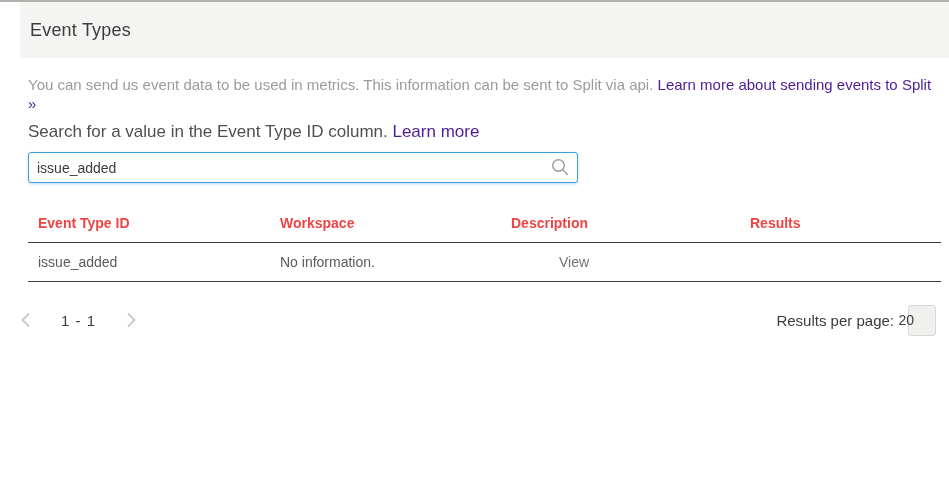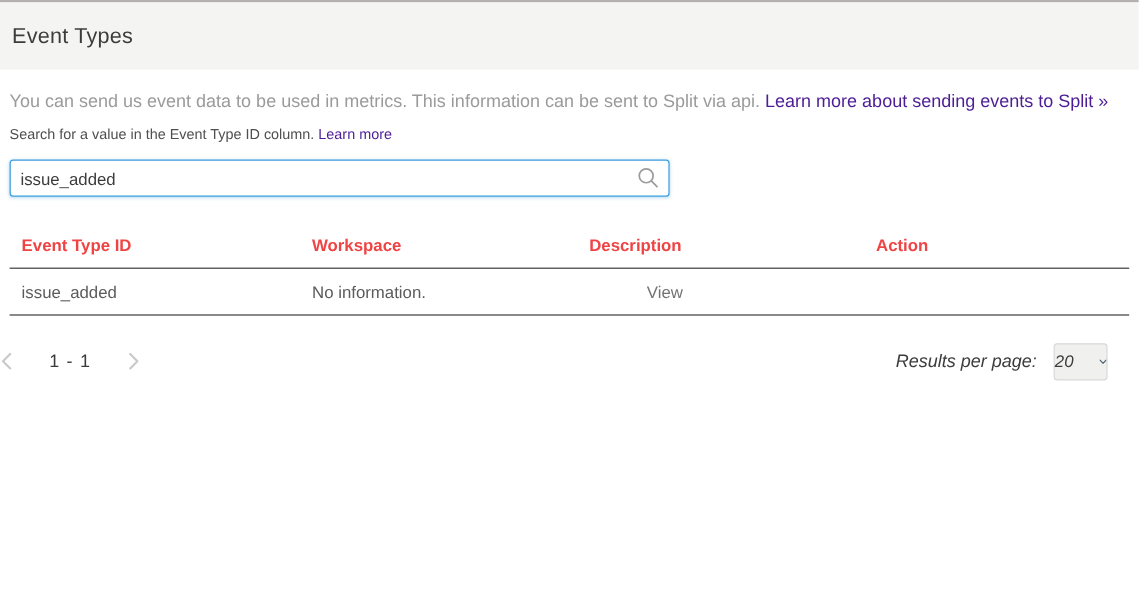--- a/index.html
+++ b/index.html
@@ -2,21 +2,21 @@
 <html><head>
 <meta charset="utf-8">
 <style>
   * { margin: 0; padding: 0; box-sizing: border-box; }
   html, body {
     width: 949px; height: 496px;
     background: #ffffff;
     font-family: "Liberation Sans", "DejaVu Sans", sans-serif;
     overflow: hidden;
   }
-  .page { width: 949px; height: 496px; border-top: 2px solid #b2b0ad; }
+  .page { width: 949px; height: 496px; border-top: 2px solid #b2b0ad; padding-left: 20px; }
 
   
   .page-header {
     height: 56px;
     background: #f4f4f2;
     display: flex;
     align-items: center;
     padding-left: 10px;
   }
   .page-title {
@@ -28,21 +28,21 @@
 
   
   .intro {
     margin: 17px 8px 0 8px;
     font-size: 15px;
     color: #9b9b9b;
     line-height: 19px;
   }
   .search-hint {
     margin: 9px 8px 0 8px;
-    font-size: 12px;
+    font-size: 17px;
     color: #4f4f4f;
     line-height: 19px;
   }
   a.link {
     color: #4c1d95;
     text-decoration: none;
     cursor: pointer;
   }
 
   
@@ -99,35 +99,34 @@
   }
   .page-chevron {
     width: 11px; height: 16px;
     cursor: pointer;
     display: block;
   }
   .page-range { font-size: 15px; color: #3c3c3c; letter-spacing: 1px; }
 
   .rpp {
     position: absolute;
-    right: 26px; top: 0; bottom: 0;
+    right: 13px; top: 0; bottom: 0;
     display: flex;
     align-items: center;
     gap: 14px;
-    font-style: italic;
   }
   .rpp-label { font-size: 15px; color: #3c3c3c; }
   .rpp-select {
-    width: 45px; height: 31px;
+    width: 28px; height: 31px;
     background: #f0f0ee;
     border: 1px solid #d8d8d6;
     border-radius: 3px;
     display: flex;
     align-items: center;
-    justify-content: flex-start;
+    justify-content: flex-end;
     gap: 21px;
     cursor: pointer;
   }
   .rpp-value { font-size: 14px; color: #3c3c3c; }
 </style>
 </head>
 <body>
 
 <div class="page">
 
@@ -147,21 +146,21 @@
       <circle cx="7.5" cy="7.5" r="5.8" fill="none" stroke="#9b9b9b" stroke-width="1.4"></circle>
       <line x1="11.8" y1="11.8" x2="16.5" y2="16.5" stroke="#9b9b9b" stroke-width="1.4" stroke-linecap="round"></line>
     </svg>
   </div>
 
   <div class="table">
     <div class="t-row t-head">
       <div class="t-cell">Event Type ID</div>
       <div class="t-cell">Workspace</div>
       <div class="t-cell">Description</div>
-      <div class="t-cell">Action</div>
+      <div class="t-cell">Results</div>
     </div>
     <div class="t-row">
       <div class="t-cell">issue_added</div>
       <div class="t-cell">No information.</div>
       <div class="t-cell"><a class="action-link" href="#">View</a></div>
     </div>
   </div>
 
   <div class="footer-bar">
     <div class="pagination">

